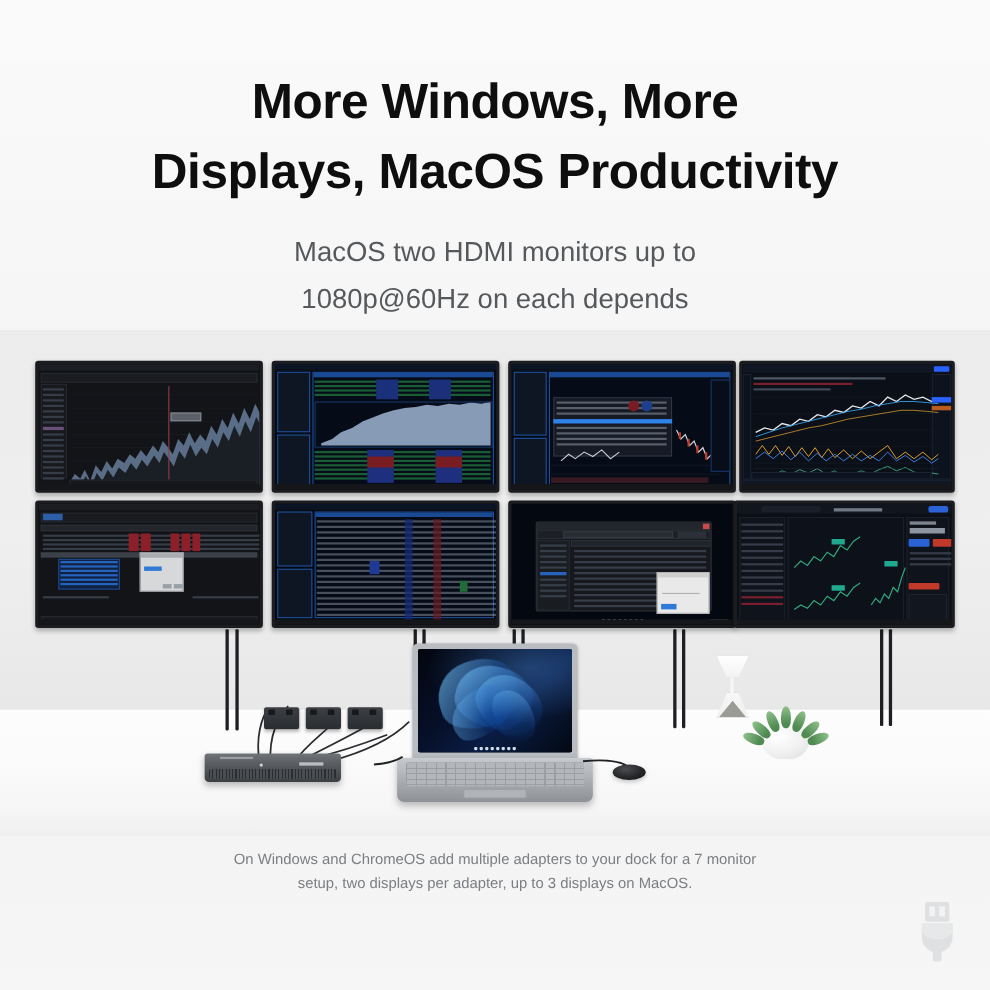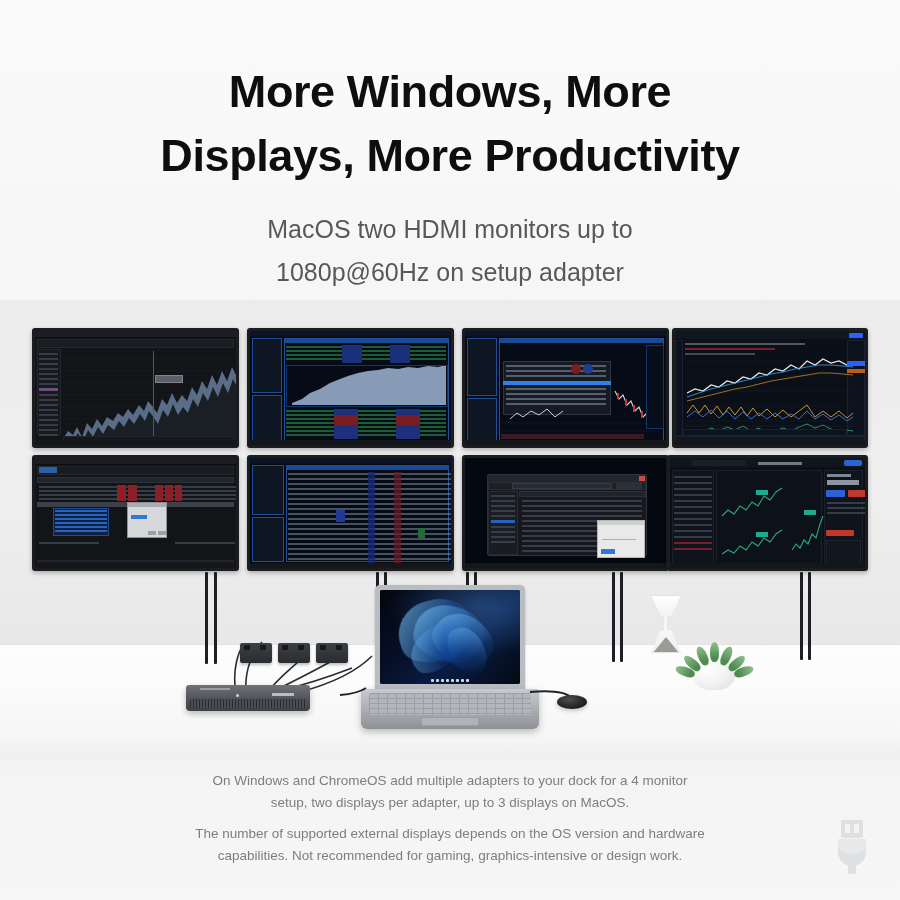--- a/index.html
+++ b/index.html
@@ -223,26 +223,26 @@
     position:absolute; right:26px; bottom:24px; width:44px; height:58px; opacity:.35;
   }
 </style>
 </head>
 <body>
 
 <div id="root">
 
   <div class="headline">
     <span class="l1">More Windows, More</span>
-    <span class="l2">Displays, More Productivity</span>
+    <span class="l2">Displays, MacOS Productivity</span>
   </div>
 
   <div class="subhead">
     <span class="l1">MacOS two HDMI monitors up to</span>
-    <span class="l2">1080p@60Hz on setup adapter</span>
+    <span class="l2">1080p@60Hz on each depends</span>
   </div>
 
   <div class="scene">
     <div class="wall"></div>
     <div class="desk"></div>
 
     <div class="stand" style="left:205px; top:272px; height:92px;"></div>
     <div class="stand" style="left:214px; top:272px; height:92px;"></div>
     <div class="stand" style="left:376px; top:272px; height:75px;"></div>
     <div class="stand" style="left:384px; top:272px; height:75px;"></div>
@@ -673,26 +673,22 @@
         <div class="leaf" style="left:9px;top:12px;transform:rotate(-48deg);"></div>
         <div class="leaf" style="left:39px;top:12px;transform:rotate(48deg);"></div>
         <div class="leaf" style="left:4px;top:17px;transform:rotate(-70deg);"></div>
         <div class="leaf" style="left:44px;top:17px;transform:rotate(70deg);"></div>
       </div>
     </div>
   </div>
 
   <div class="notes">
     <div class="p1">
-      <div>On Windows and ChromeOS add multiple adapters to your dock for a 4 monitor</div>
+      <div>On Windows and ChromeOS add multiple adapters to your dock for a 7 monitor</div>
       <div>setup, two displays per adapter, up to 3 displays on MacOS.</div>
-    </div>
-    <div class="p2">
-      <div>The number of supported external displays depends on the OS version and hardware</div>
-      <div>capabilities. Not recommended for gaming, graphics-intensive or design work.</div>
     </div>
   </div>
 
   <svg class="usb-icon" viewBox="0 0 44 58">
     <rect x="11" y="2" width="22" height="18" rx="2" fill="#b9bcbf"></rect>
     <rect x="15" y="6" width="5" height="9" fill="#f2f2f2"></rect>
     <rect x="24" y="6" width="5" height="9" fill="#f2f2f2"></rect>
     <path d="M8,21 h28 v13 a14,14 0 0 1 -28,0 z" fill="#b9bcbf"></path>
     <path d="M8,21 h28 v6 a14,9 0 0 1 -28,0 z" fill="#cfd1d3"></path>
     <rect x="18" y="41" width="8" height="15" rx="1.5" fill="#b9bcbf"></rect>

